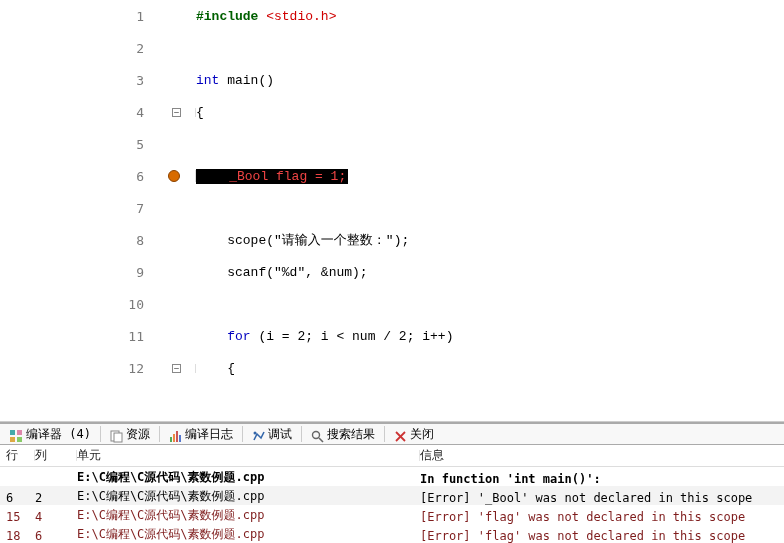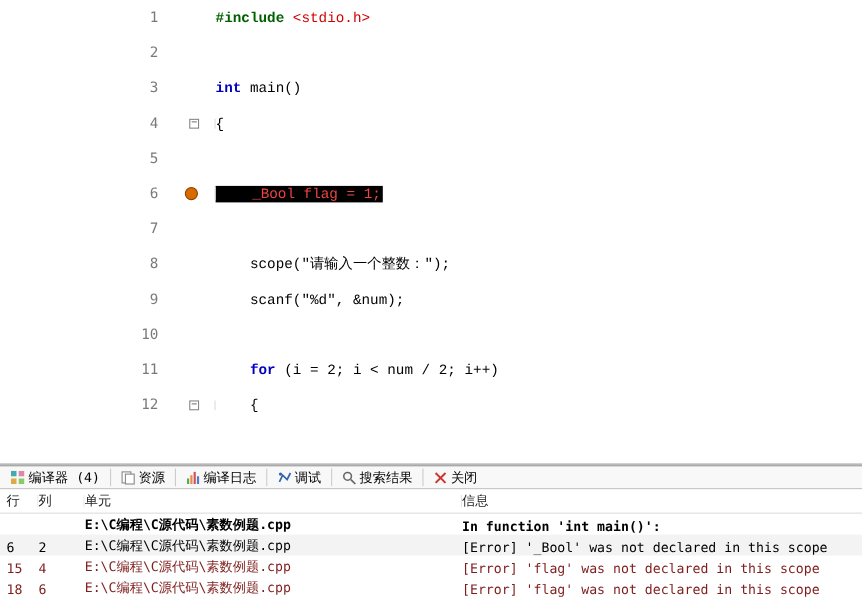--- a/index.html
+++ b/index.html
@@ -54,21 +54,21 @@
     color: #555;
     margin-left: 18px;
   }
   .row .txt {
     flex: 1;
     white-space: pre;
     font-family: Consolas, "Courier New", monospace;
   }
   .kw-pre { color: #006000; font-weight: bold; }
   .kw-incfile { color: #d00000; }
-  .kw-type { color: #0000c0; font-weight: bold; }
+  .kw-type { color: #0000c0; font-weight: normal; }
   .kw-text { color: #000; }
   .kw-str { color: #000; }
   .highlight-line {
     background: #000;
     color: #c00000;
     padding: 0 2px;
   }
   .highlight-line .kw-type,
   .highlight-line .kw-text { color: #ef4444; }
   
@@ -78,21 +78,21 @@
     border-bottom: 1px solid #aaa;
     display: flex;
     align-items: center;
     font-size: 12px;
     background: #f8f8f8;
     padding-left: 4px;
     gap: 3px;
   }
   .panel-tabs .tab {
     display: flex;
-    align-items: center;
+    align-items: flex-end;
     gap: 3px;
     padding: 2px 6px;
     cursor: pointer;
   }
   .panel-tabs .tab .ticon {
     display: inline-flex;
   }
   .panel-tabs .sep {
     width: 1px;
     height: 16px;

